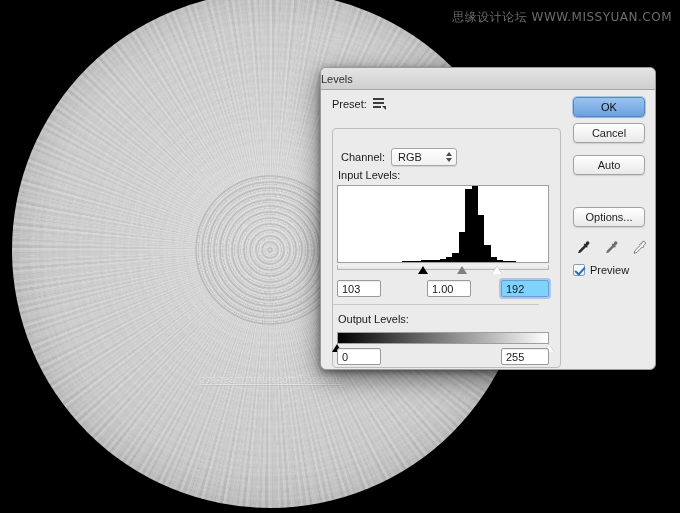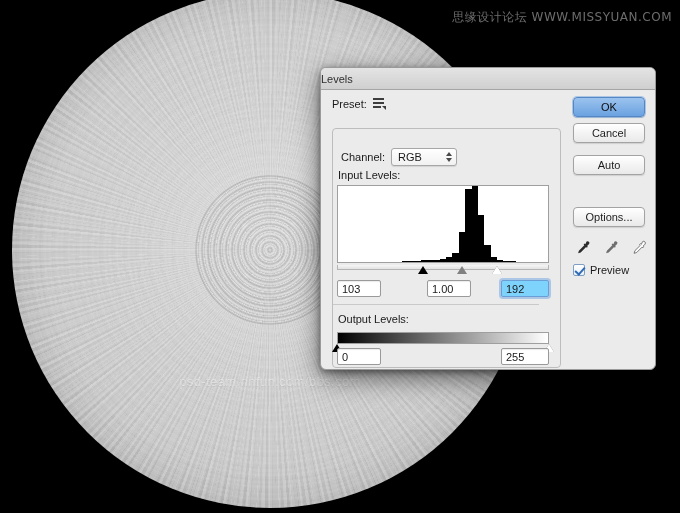--- a/index.html
+++ b/index.html
@@ -54,23 +54,24 @@
         rgba(255,255,255,0.07) 0deg 0.8deg,
         rgba(0,0,0,0.07) 0.8deg 1.7deg);
     mix-blend-mode: overlay;
   }
   #artwork-watermark {
     position: absolute;
     left: 50%; top: 74%;
     transform: translateX(-50%);
     white-space: nowrap;
     color: rgba(255,255,255,0.38);
-    font-size: 13px;
+    font-size: 10px;
     letter-spacing: .4px;
     text-shadow: 0 1px 0 rgba(0,0,0,0.06);
+    text-decoration: underline;
   }
 
   
   #corner-watermark {
     position: absolute;
     right: 8px; top: 9px;
     color: #6d6d6d;
     font-size: 12px;
     letter-spacing: .5px;
     white-space: nowrap;

